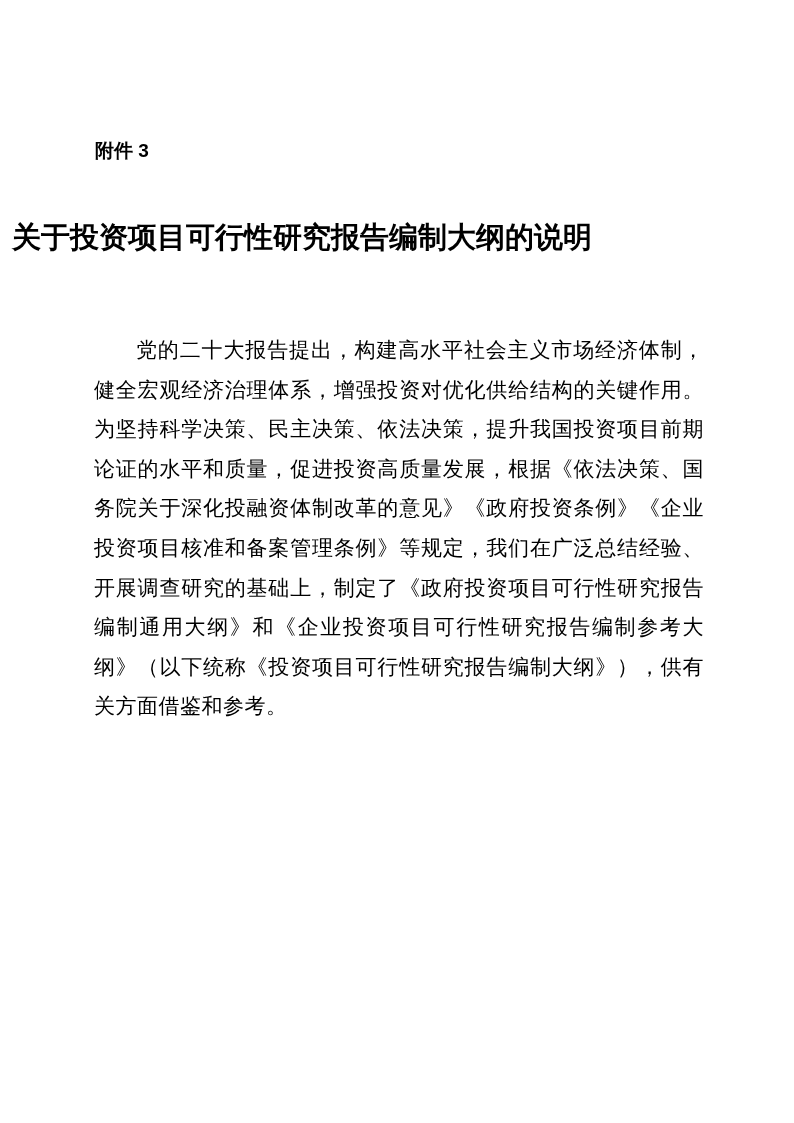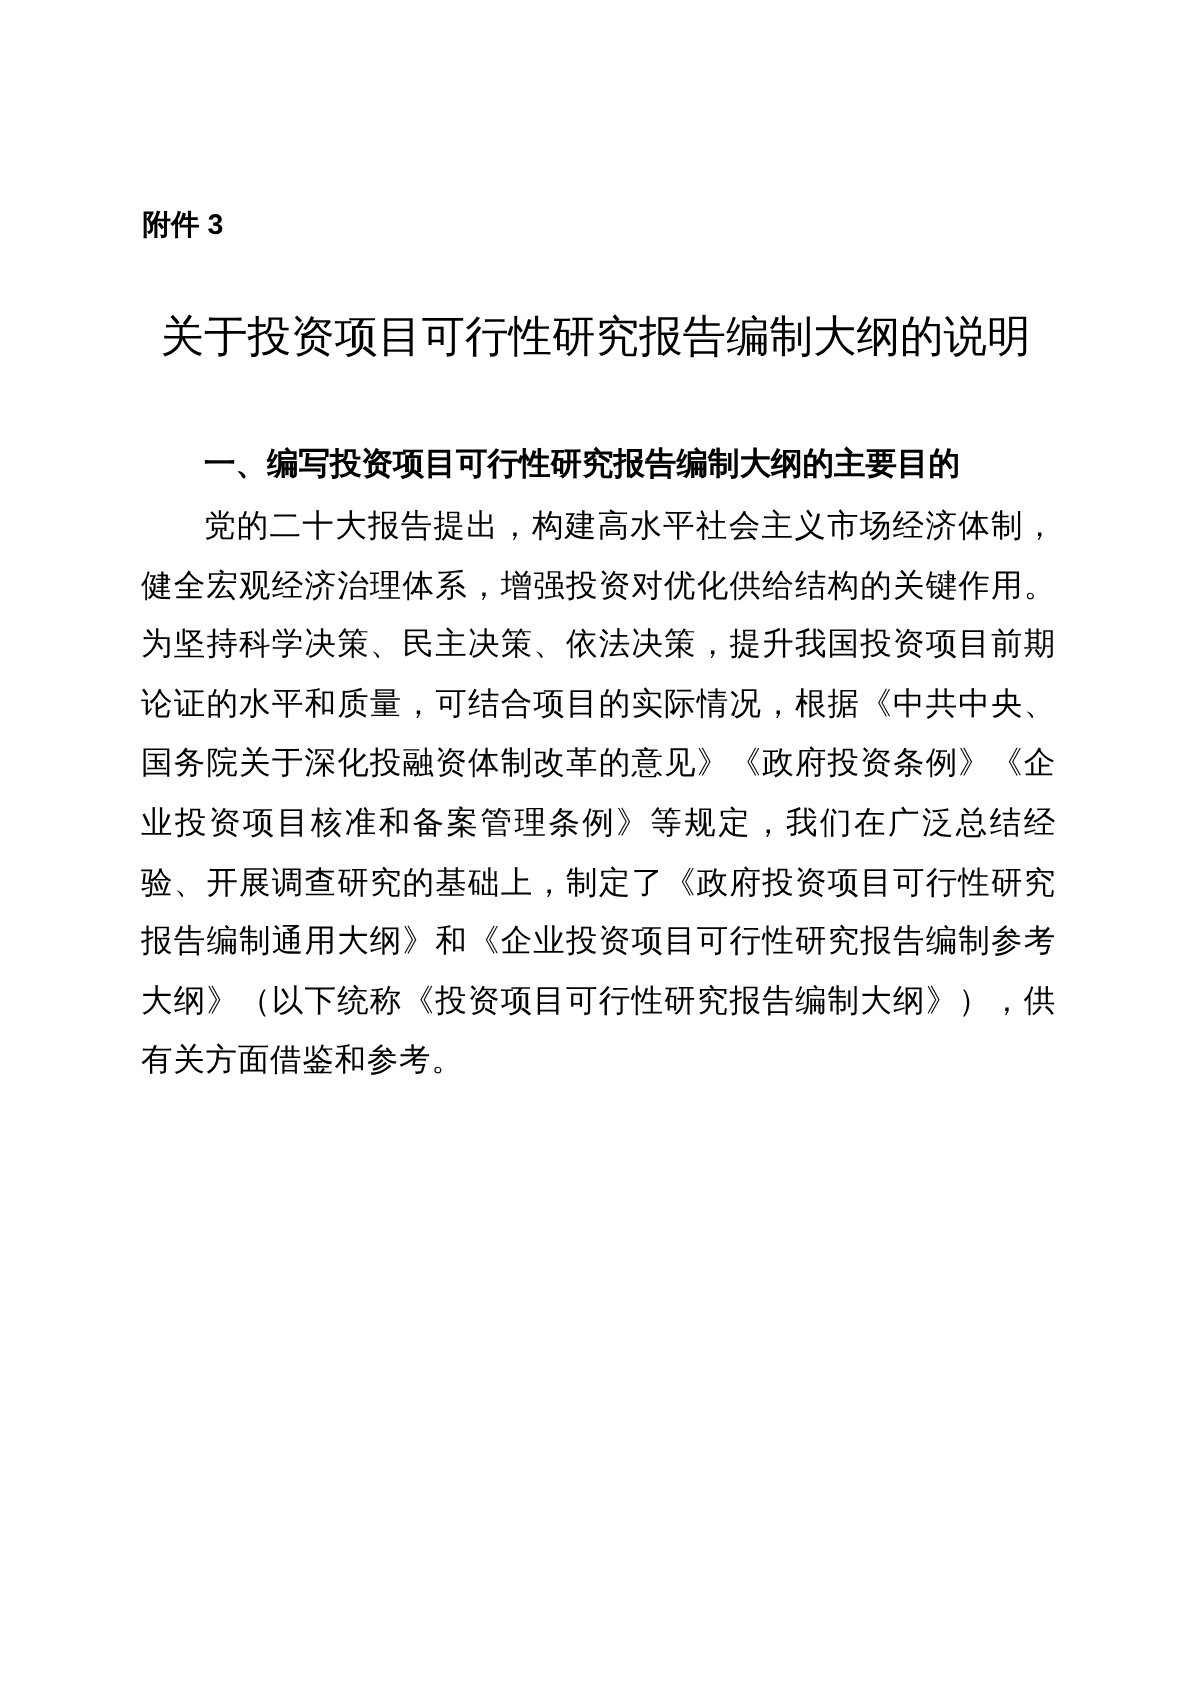--- a/index.html
+++ b/index.html
@@ -24,28 +24,28 @@
     font-weight: bold;
     font-size: 19px;
     line-height: 24px;
     color: #000000;
   }
   .doc-title {
     position: absolute;
     left: 0;
     right: 0;
     top: 205px;
-    text-align: center;
+    text-align: left;
     font-family: "Liberation Serif", serif;
-    font-weight: normal;
+    font-weight: bold;
     font-size: 29px;
     line-height: 40px;
     letter-spacing: 0px;
     color: #000000;
-    margin: 0;
+    margin: 12px;
   }
   .section-heading {
     position: absolute;
     left: 94px;
     width: 610px;
     top: 296px;
     text-indent: 2em;
     font-family: "Liberation Sans", sans-serif;
     font-weight: bold;
     font-size: 21px;
@@ -82,21 +82,20 @@
 </style>
 </head>
 <body>
 
 <div class="page">
 
   <div class="attachment-label">附件 3</div>
 
   <h1 class="doc-title">关于投资项目可行性研究报告编制大纲的说明</h1>
 
-  <h2 class="section-heading">一、编写投资项目可行性研究报告编制大纲的主要目的</h2>
 
   <div class="body-block">
-    <p>党的二十大报告提出，构建高水平社会主义市场经济体制，健全宏观经济治理体系，增强投资对优化供给结构的关键作用。为坚持科学决策、民主决策、依法决策，提升我国投资项目前期论证的水平和质量，可结合项目的实际情况，根据《中共中央、国务院关于深化投融资体制改革的意见》《政府投资条例》《企业投资项目核准和备案管理条例》等规定，我们在广泛总结经验、开展调查研究的基础上，制定了《政府投资项目可行性研究报告编制通用大纲》和《企业投资项目可行性研究报告编制参考大纲》（以下统称《投资项目可行性研究报告编制大纲》），供有关方面借鉴和参考。</p>
+    <p>党的二十大报告提出，构建高水平社会主义市场经济体制，健全宏观经济治理体系，增强投资对优化供给结构的关键作用。为坚持科学决策、民主决策、依法决策，提升我国投资项目前期论证的水平和质量，促进投资高质量发展，根据《依法决策、国务院关于深化投融资体制改革的意见》《政府投资条例》《企业投资项目核准和备案管理条例》等规定，我们在广泛总结经验、开展调查研究的基础上，制定了《政府投资项目可行性研究报告编制通用大纲》和《企业投资项目可行性研究报告编制参考大纲》（以下统称《投资项目可行性研究报告编制大纲》），供有关方面借鉴和参考。</p>
   </div>
 
   <div class="page-number">1</div>
 
 </div>
 
 </body></html>

